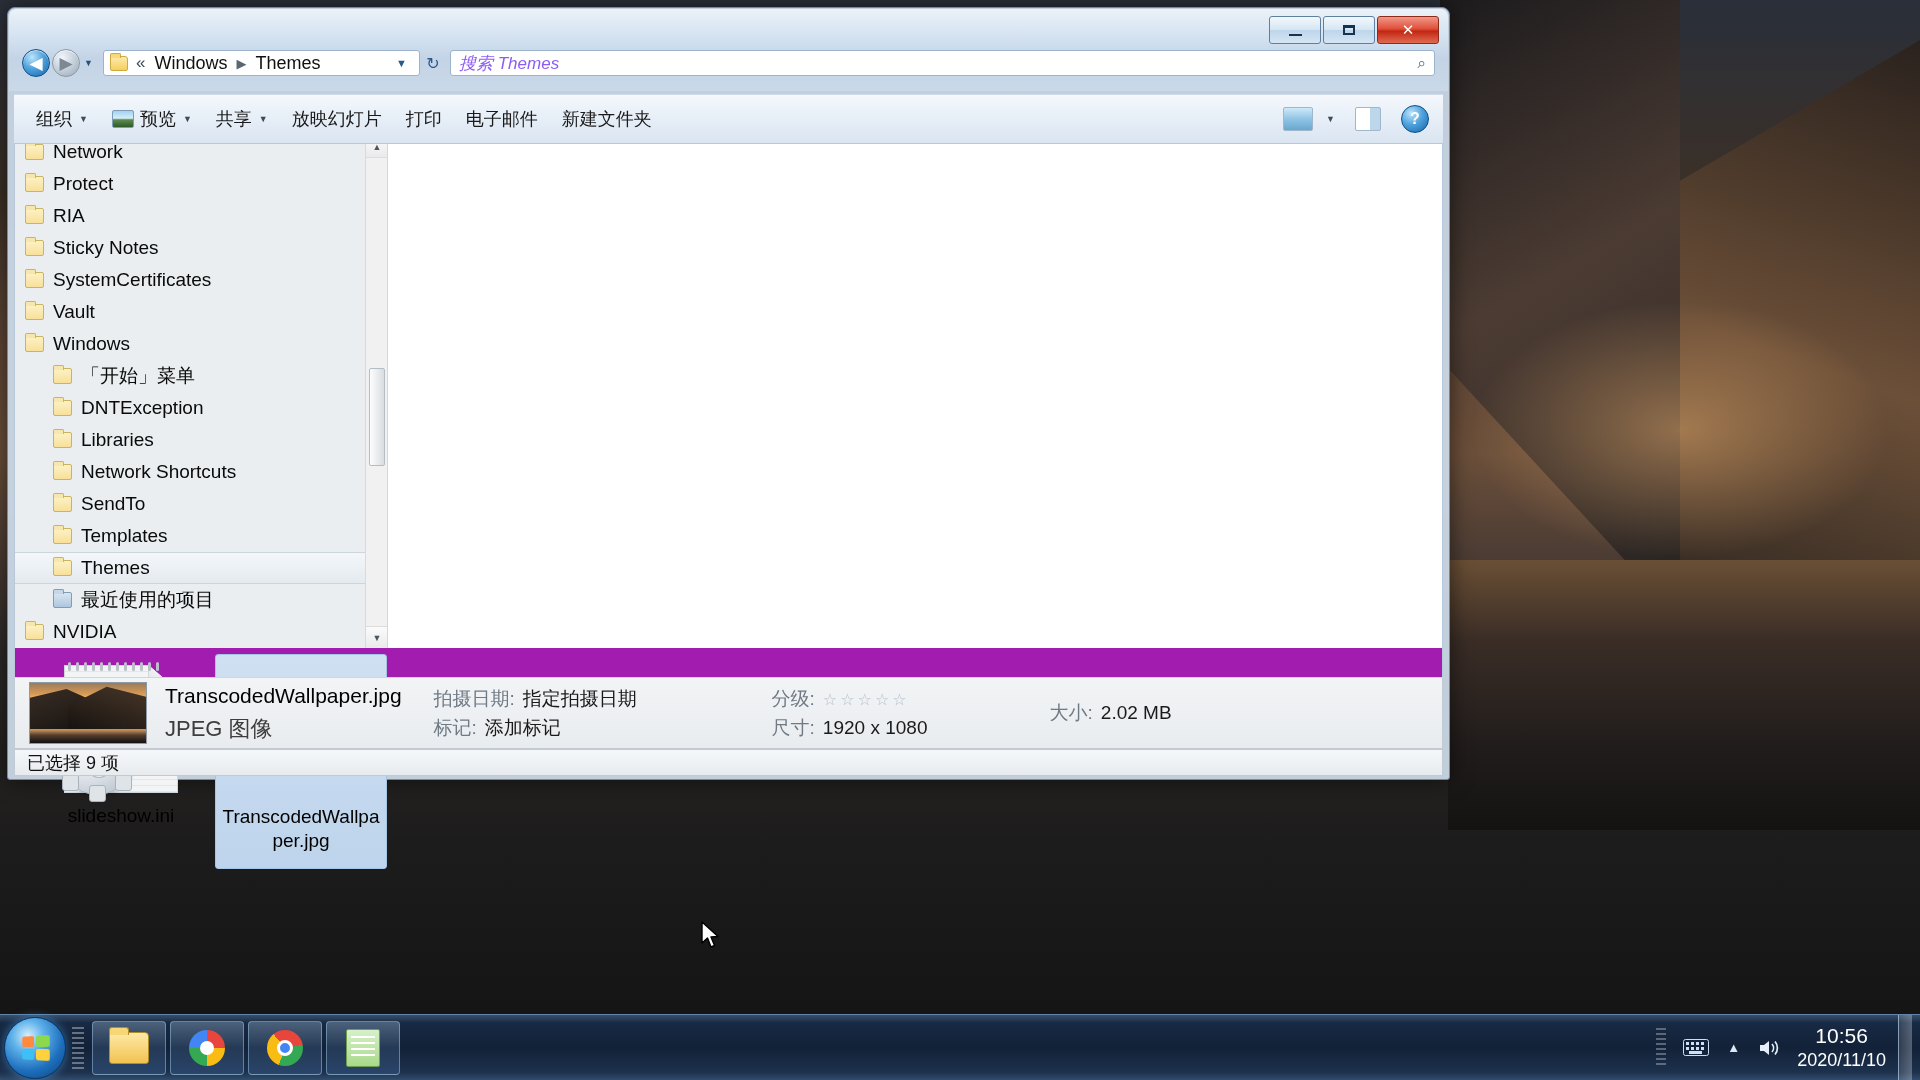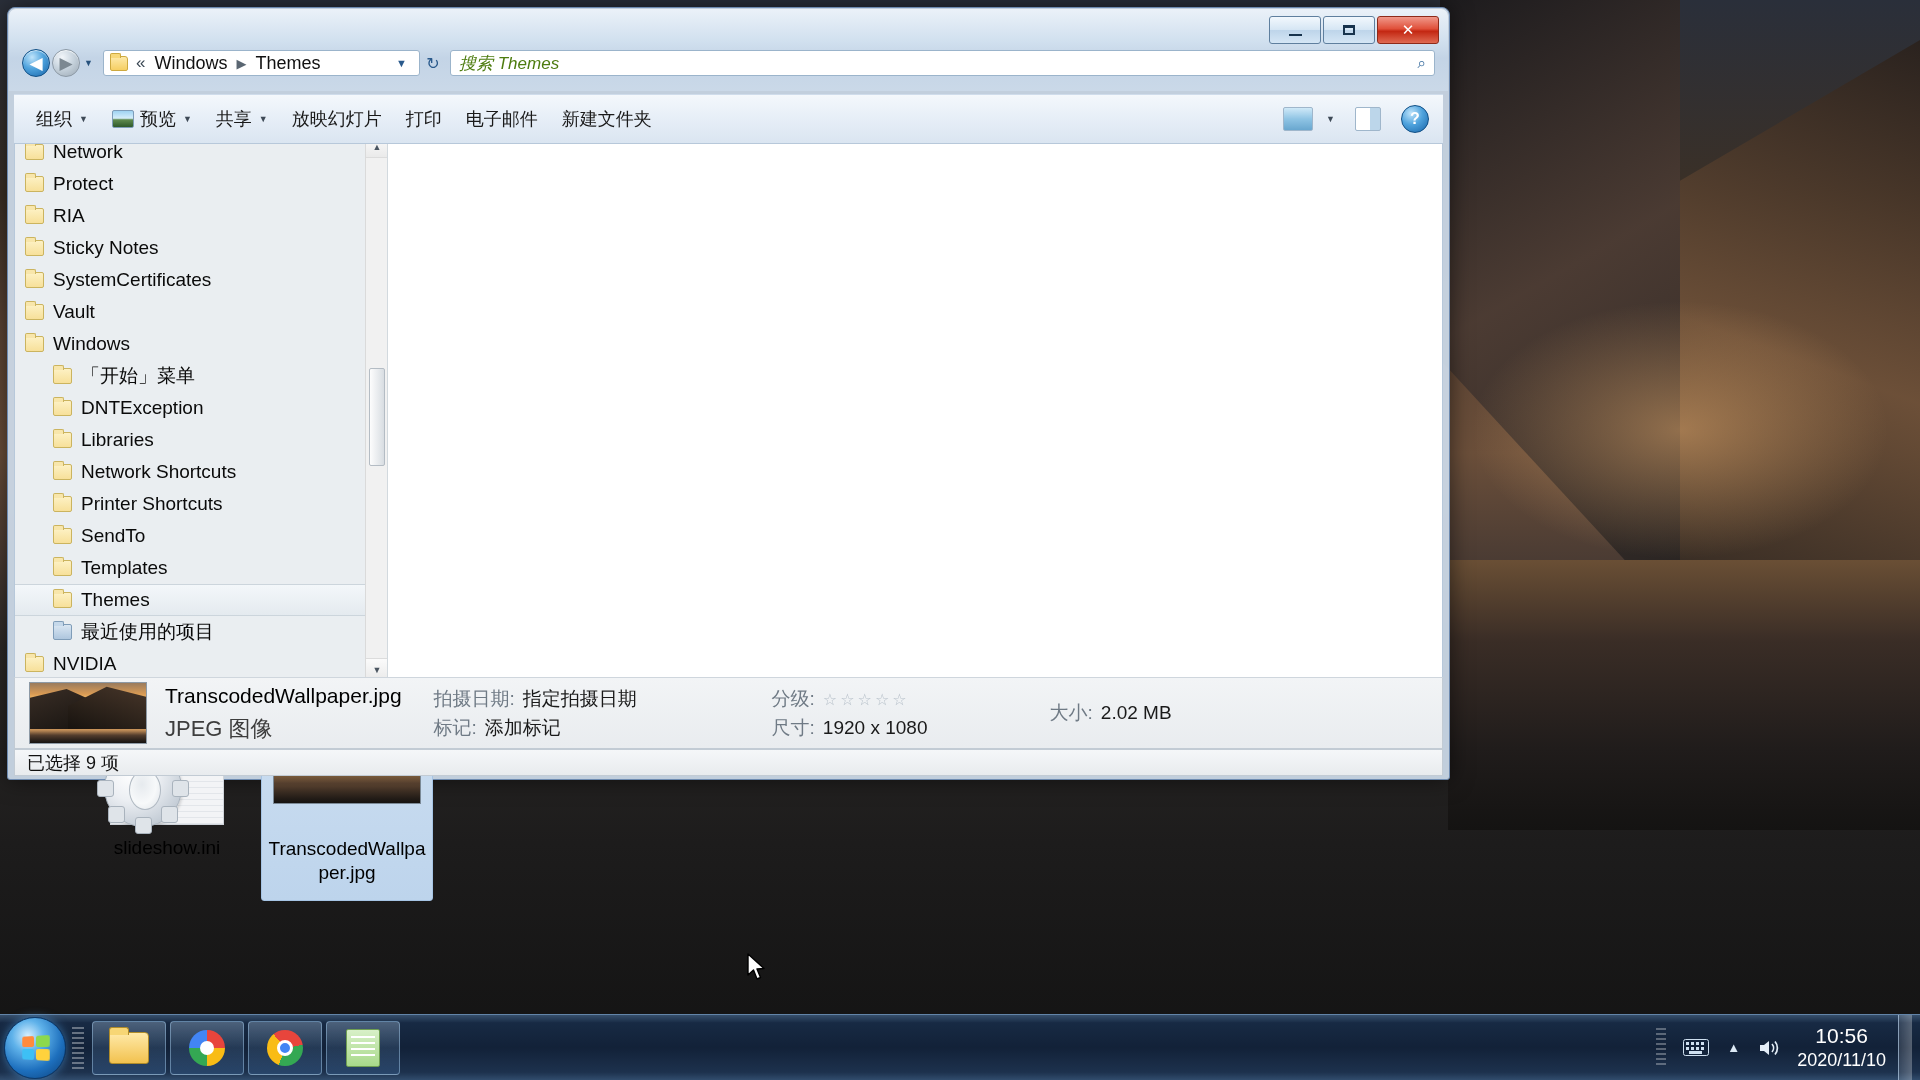--- a/index.html
+++ b/index.html
@@ -109,21 +109,21 @@
   .crumb.sep { color: #5a6672; font-size: 13px; padding: 0 6px; }
   .crumb.chev { color: #3a4753; font-size: 17px; padding: 0 6px 0 2px; }
   .addr-spacer { flex: 1; }
   .addr-caret { color: #2a5a8c; font-size: 11px; padding: 0 8px; }
   #refreshbtn { width: 26px; display:flex; align-items:center; justify-content:center; color:#2a5a8c; font-size:16px; flex:none; }
   #searchbox {
     width: 985px; height: 26px; margin-left: 4px; background: #fff;
     border: 1px solid #9bb4cb; border-radius: 3px;
     display: flex; align-items: center; padding: 0 8px; flex: none;
   }
-  #search-ph { flex: 1; font-size: 17px; font-style: italic; color: #4d7c0f; }
+  #search-ph { flex: 1; font-size: 17px; font-style: italic; color: #8b5cf6; }
   #search-ico { color: #3a6d9e; font-size: 15px; }
 
   
   #toolbar {
     position: absolute; left: 6px; right: 6px; top: 86px; height: 50px;
     background: linear-gradient(to bottom, #f4f8fc 0%, #e6eef7 50%, #dae5f1 100%);
     border-top: 1px solid #cfdceb; border-bottom: 1px solid #b7c8da;
     display: flex; align-items: center; padding: 0 10px; z-index: 5;
   }
   .tb-item {
@@ -196,21 +196,21 @@
     border-bottom: 1px solid #dcdcdc; font-size: 9px; color: #4a5560;
   }
   .sb-arrow.bottom { position: absolute; bottom: 0; border-bottom: none; border-top: 1px solid #dcdcdc; }
   #sb-thumb {
     position: absolute; left: 3px; width: 16px; top: 232px; height: 98px;
     background: linear-gradient(to right, #fdfdfd, #d8dde2);
     border: 1px solid #b4bcc4; border-radius: 2px;
   }
 
   
-  #files { flex: 1; background: #f97316; position: relative; margin-left: 46px; }
+  #files { flex: 1; background: #a21caf; position: relative; }
   .file-item {
     position: absolute; width: 172px; height: 215px;
     display: flex; flex-direction: column; align-items: center; cursor: default;
   }
   .file-item.selected {
     background: linear-gradient(to bottom, #cfe0f2 0%, #bdd4ec 100%);
     border: 1px solid #a6c4e4; border-radius: 3px;
   }
   .file-thumb { width: 148px; height: 150px; display: flex; align-items: center; justify-content: center; }
   .file-label {
@@ -480,24 +480,20 @@
           <div class="tree-row">
             <span class="tree-ico" style="margin-left: 28px;"></span>
             <span>Libraries</span>
           </div>
           <div class="tree-row">
             <span class="tree-ico" style="margin-left: 28px;"></span>
             <span>Network Shortcuts</span>
           </div>
           <div class="tree-row">
             <span class="tree-ico" style="margin-left: 28px;"></span>
-            <span>Printer Shortcuts</span>
-          </div>
-          <div class="tree-row">
-            <span class="tree-ico" style="margin-left: 28px;"></span>
             <span>SendTo</span>
           </div>
           <div class="tree-row">
             <span class="tree-ico" style="margin-left: 28px;"></span>
             <span>Templates</span>
           </div>
           <div class="tree-row selected">
             <span class="tree-ico" style="margin-left: 28px;"></span>
             <span>Themes</span>
           </div>

